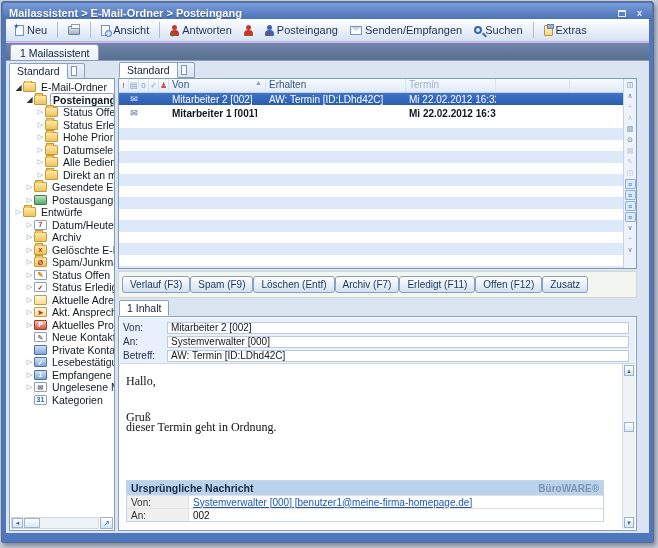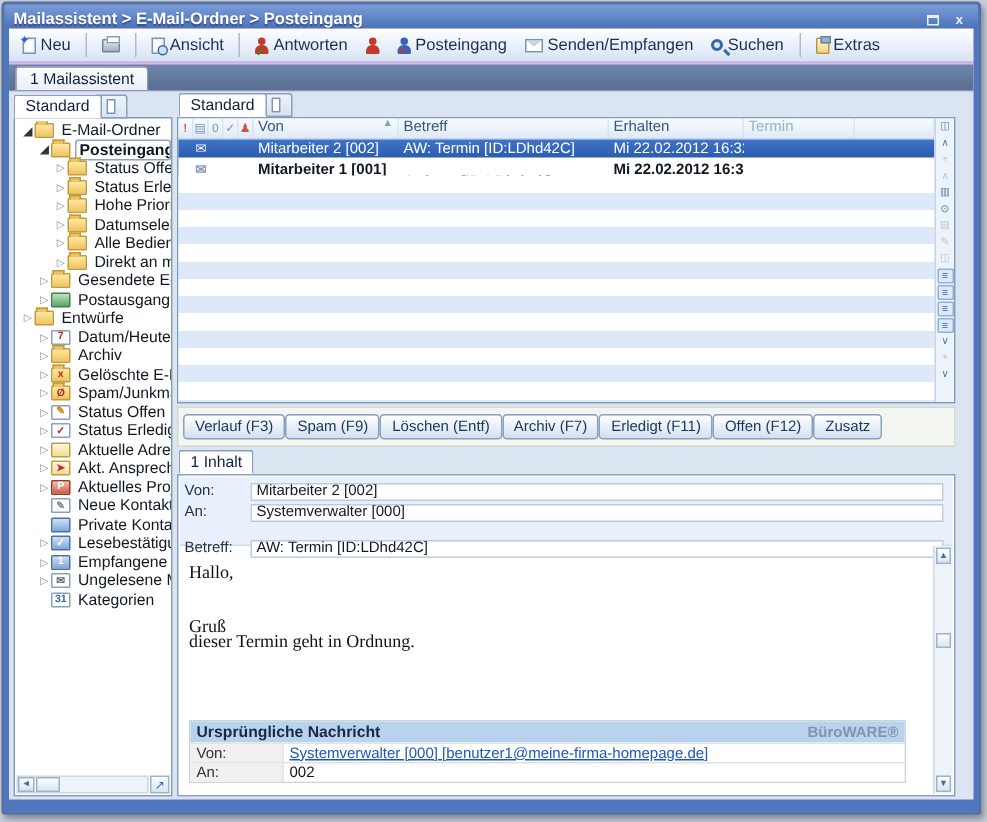--- a/index.html
+++ b/index.html
@@ -350,23 +350,20 @@
             <span class="hco" style="color: rgb(204, 34, 34);">!</span>
             <span class="hco" style="color: rgb(122, 147, 184);">▤</span>
             <span class="hco" style="color: rgb(122, 147, 184);">0</span>
             <span class="hco" style="color: rgb(122, 147, 184);">✓</span>
             <span class="hco" style="color: rgb(194, 90, 74);">♟</span>
             <span class="hct">
               <span>Von</span>
               <span class="sortarr">▲</span>
             </span>
             <span class="hct">
-              <span>Betreff</span>
-            </span>
-            <span class="hct">
               <span>Erhalten</span>
             </span>
             <span class="hct">
               <span style="color: rgb(154, 176, 204);">Termin</span>
             </span>
             <span class="hct"></span>
           </div>
         <div id="lrows">
             <div class="lrow sel">
               <span class="env">✉</span>
@@ -416,21 +413,21 @@
       <div id="contentpanel">
         <div id="chead">
             <div class="hrow" style="top: 3px;">
               <span class="hlabel">Von:</span>
               <span class="hval">Mitarbeiter 2 [002]</span>
             </div>
             <div class="hrow" style="top: 17px;">
               <span class="hlabel">An:</span>
               <span class="hval">Systemverwalter [000]</span>
             </div>
-            <div class="hrow" style="top: 41px; align-items: center;">
+            <div class="hrow" style="top: 31px; align-items: center;">
               <span class="hlabel">Betreff:</span>
               <span class="hval">AW: Termin [ID:LDhd42C]</span>
             </div>
           </div>
         <div id="cbody">
             <div class="bline" style="top: 46px;">Gruß</div>
             <div class="bline" style="top: 28px; margin-top: 28px;">dieser Termin geht in Ordnung.</div>
             <div class="bline" style="top: 10px;">Hallo,</div>
           <div id="quote">
             <div id="qhead">

